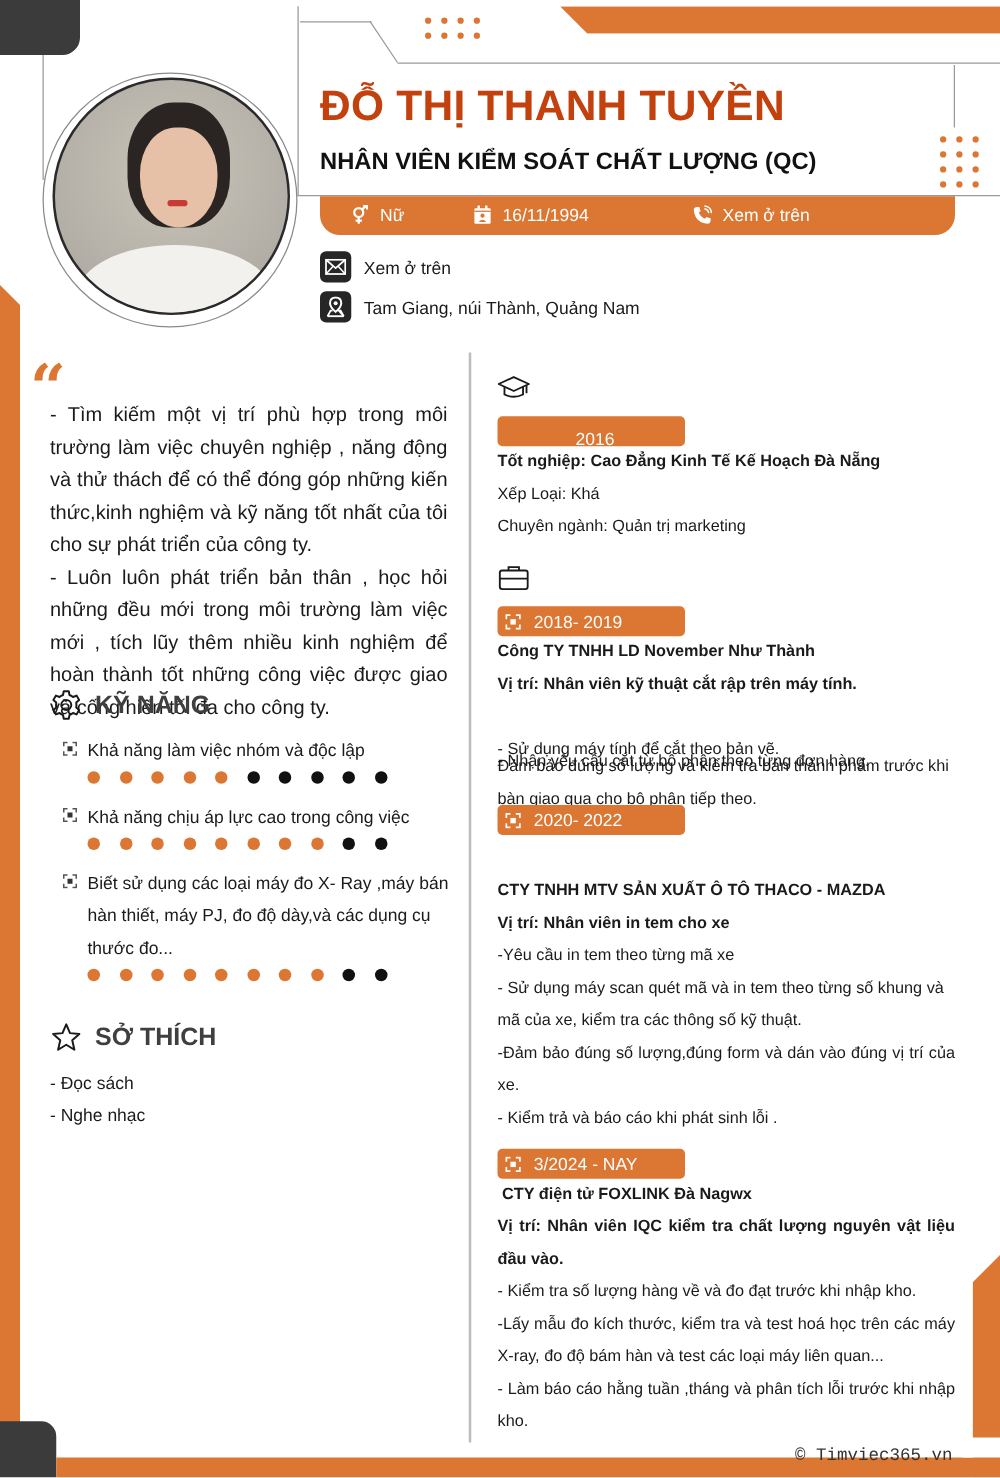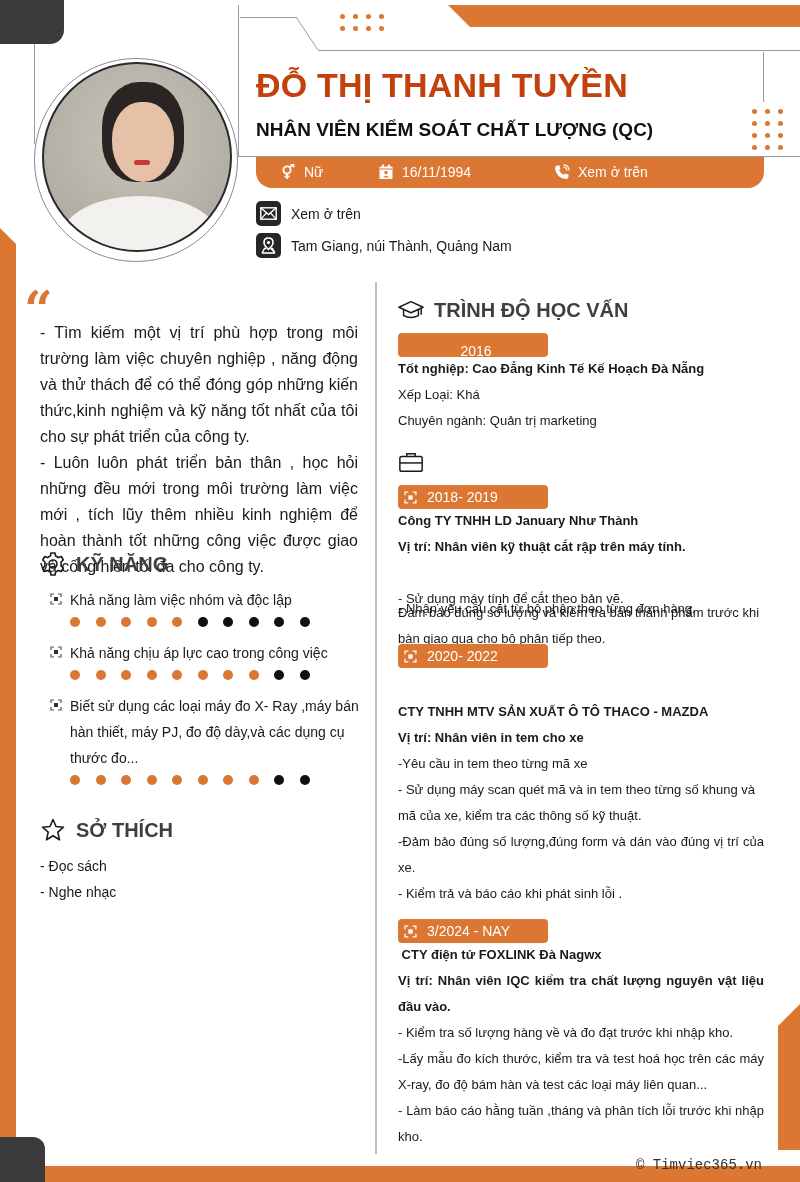--- a/index.html
+++ b/index.html
@@ -266,21 +266,20 @@
 </div>
 <div class="hobby" style="top:858px;">- Đọc sách</div>
 <div class="hobby" style="top:884px;">- Nghe nhạc</div>
 
 <div class="section-head" style="left:398px;top:297px;">
   <svg viewBox="0 0 28 26">
       <path d="M14 4 L27 10 L14 16 L1 10 Z" fill="none" stroke="#1a1a1a" stroke-width="1.6" stroke-linejoin="round"></path>
       <path d="M6 12.5 V19 Q14 23 22 19 V12.5" fill="none" stroke="#1a1a1a" stroke-width="1.6"></path>
       <line x1="25" y1="11" x2="25" y2="18" stroke="#1a1a1a" stroke-width="1.6"></line>
     </svg>
-  <span>TRÌNH ĐỘ HỌC VẤN</span>
 </div>
 <div class="date-pill" style="top:333px;flex-direction:column;">
   <svg viewBox="0 0 12 12">
       <path d="M1 4 V1 H4 M8 1 H11 V4 M11 8 V11 H8 M4 11 H1 V8" fill="none" stroke="#fff" stroke-width="1.2"></path>
       <rect x="4" y="4" width="4" height="4" fill="#fff"></rect>
     </svg>
   <span>2016</span>
 </div>
 <div class="rtext bold" style="top:356px;">Tốt nghiệp: Cao Đẳng Kinh Tế Kế Hoạch Đà Nẵng</div>
 <div class="rtext" style="top:382px;">Xếp Loại: Khá</div>
@@ -294,21 +293,21 @@
     </svg>
 </div>
 
 <div class="date-pill" style="top:485px;">
   <svg viewBox="0 0 12 12">
       <path d="M1 4 V1 H4 M8 1 H11 V4 M11 8 V11 H8 M4 11 H1 V8" fill="none" stroke="#fff" stroke-width="1.2"></path>
       <rect x="4" y="4" width="4" height="4" fill="#fff"></rect>
     </svg>
   <span>2018- 2019</span>
 </div>
-<div class="rtext bold" style="top:508px;">Công TY TNHH LD January Như Thành</div>
+<div class="rtext bold" style="top:508px;">Công TY TNHH LD November Như Thành</div>
 <div class="rtext bold" style="top:534px;">Vị trí: Nhân viên kỹ thuật cắt rập trên máy tính.</div>
 <div class="rtext" style="top:560px;margin-top:36px;">- Nhận yêu cầu cắt từ bộ phận theo từng đơn hàng.</div>
 <div class="rtext" style="top:586px;">- Sử dụng máy tính để cắt theo bản vẽ.</div>
 <div class="rtext" style="top:600px;">Đảm bảo đúng số lượng và kiểm tra bán thành phẩm trước khi bàn giao qua cho bộ phận tiếp theo.</div>
 
 <div class="date-pill" style="top:644px;">
   <svg viewBox="0 0 12 12">
       <path d="M1 4 V1 H4 M8 1 H11 V4 M11 8 V11 H8 M4 11 H1 V8" fill="none" stroke="#fff" stroke-width="1.2"></path>
       <rect x="4" y="4" width="4" height="4" fill="#fff"></rect>
     </svg>

